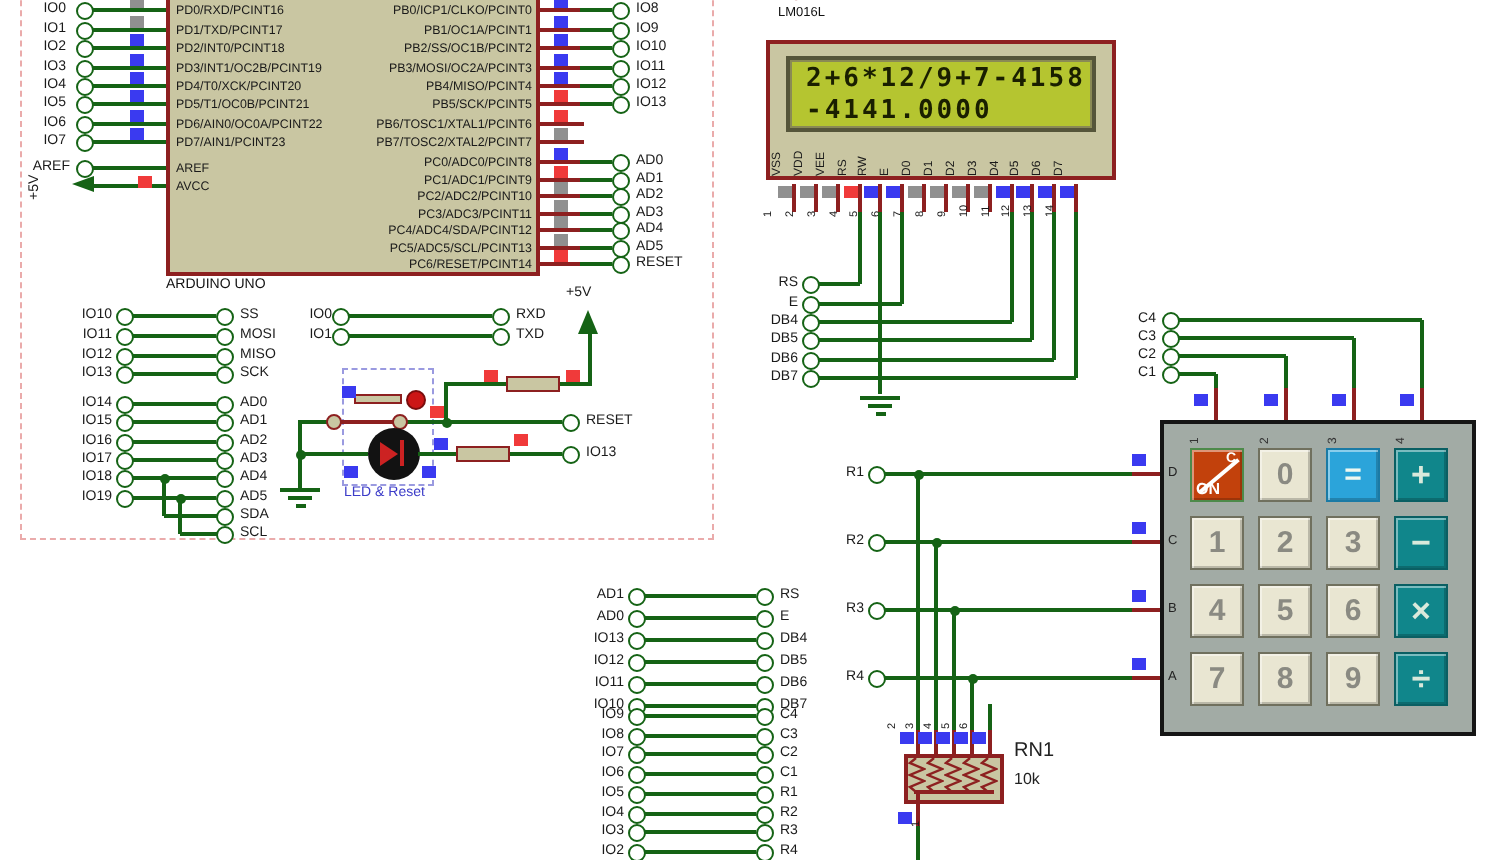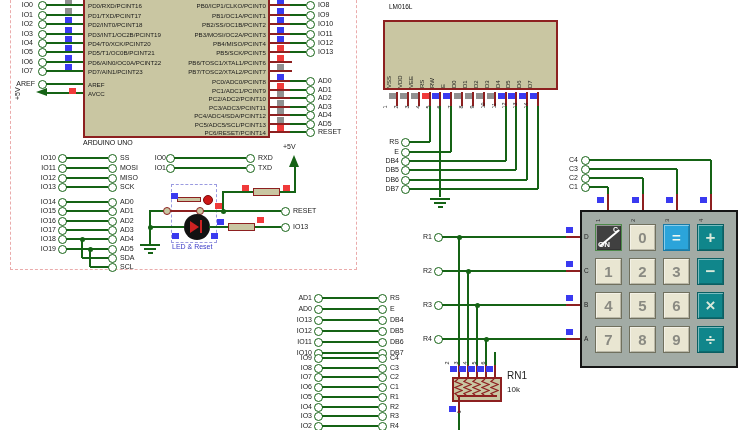--- a/index.html
+++ b/index.html
@@ -24,21 +24,21 @@
   .lcd-line{position:absolute;left:8px;font-family:"DejaVu Sans Mono",monospace;
         font-weight:bold;font-size:13px;letter-spacing:1.5px;color:#1a1f00;white-space:pre;}
   .pad{position:absolute;left:580px;top:210px;width:158px;height:158px;background:#a2aba5;
        border:2px solid #151515;box-sizing:border-box;}
   .key{position:absolute;width:27px;height:27px;box-sizing:border-box;text-align:center;
        font-weight:bold;line-height:26px;border:1px solid #70705e;
        box-shadow:inset 1px 1px 0 rgba(255,255,255,.45), inset -1px -1px 0 rgba(0,0,0,.2);}
   .key-num{background:#e9e6d2;color:#8a8a82;font-size:15px;}
   .key-eq{background:#2ba4da;color:#eef8f0;font-size:15px;border-color:#1a7aa5;}
   .key-op{background:#10868b;color:#d9e9db;font-size:17px;border-color:#0a5f63;}
-  .key-onc{background:#404040;border-color:#4d8a4a;}
+  .key-onc{background:#c2410c;border-color:#4d8a4a;}
   .onc-c{position:absolute;right:3px;top:0px;font-size:7px;color:#fff;line-height:9px;}
   .onc-on{position:absolute;left:2px;bottom:1px;font-size:8px;color:#fff;line-height:9px;}
   .onc-slash{position:absolute;left:1px;top:12px;width:25px;height:1.5px;background:#fff;
        transform:rotate(-40deg);}
   .rn-body{position:absolute;left:452px;top:377px;width:50px;height:25px;background:#c9c6a2;
        border:2px solid #8d2020;box-sizing:border-box;}
   .rn-ref{position:absolute;left:507px;top:370px;font-size:10px;color:#222;}
   .rn-val{position:absolute;left:507px;top:385px;font-size:8px;color:#222;}
   .lr-box{position:absolute;left:171px;top:184px;width:46px;height:59px;
        border:1px dashed #9a9ae0;box-sizing:border-box;}
@@ -52,20 +52,24 @@
 <body>
 
 <div id="cv">
   <div class="module"></div>
   <div class="chip"></div>
   <div class="chip-name">ARDUINO UNO</div>
 
   <div class="lcd-ref">LCD1</div>
   <div class="lcd-part">LM016L</div>
   <div class="lcd-body"></div>
+  <div class="lcd-screen">
+    <div class="lcd-line" style="top:2px;">2+6*12/9+7-4158</div>
+    <div class="lcd-line" style="top:18px;">-4141.0000</div>
+  </div>
 
   <div class="pad"></div>
 
   <div class="rn-body"></div>
   <div class="rn-ref">RN1</div>
   <div class="rn-val">10k</div>
 
   <div class="lr-box"></div>
   <div class="lr-label">LED &amp; Reset</div>
 

